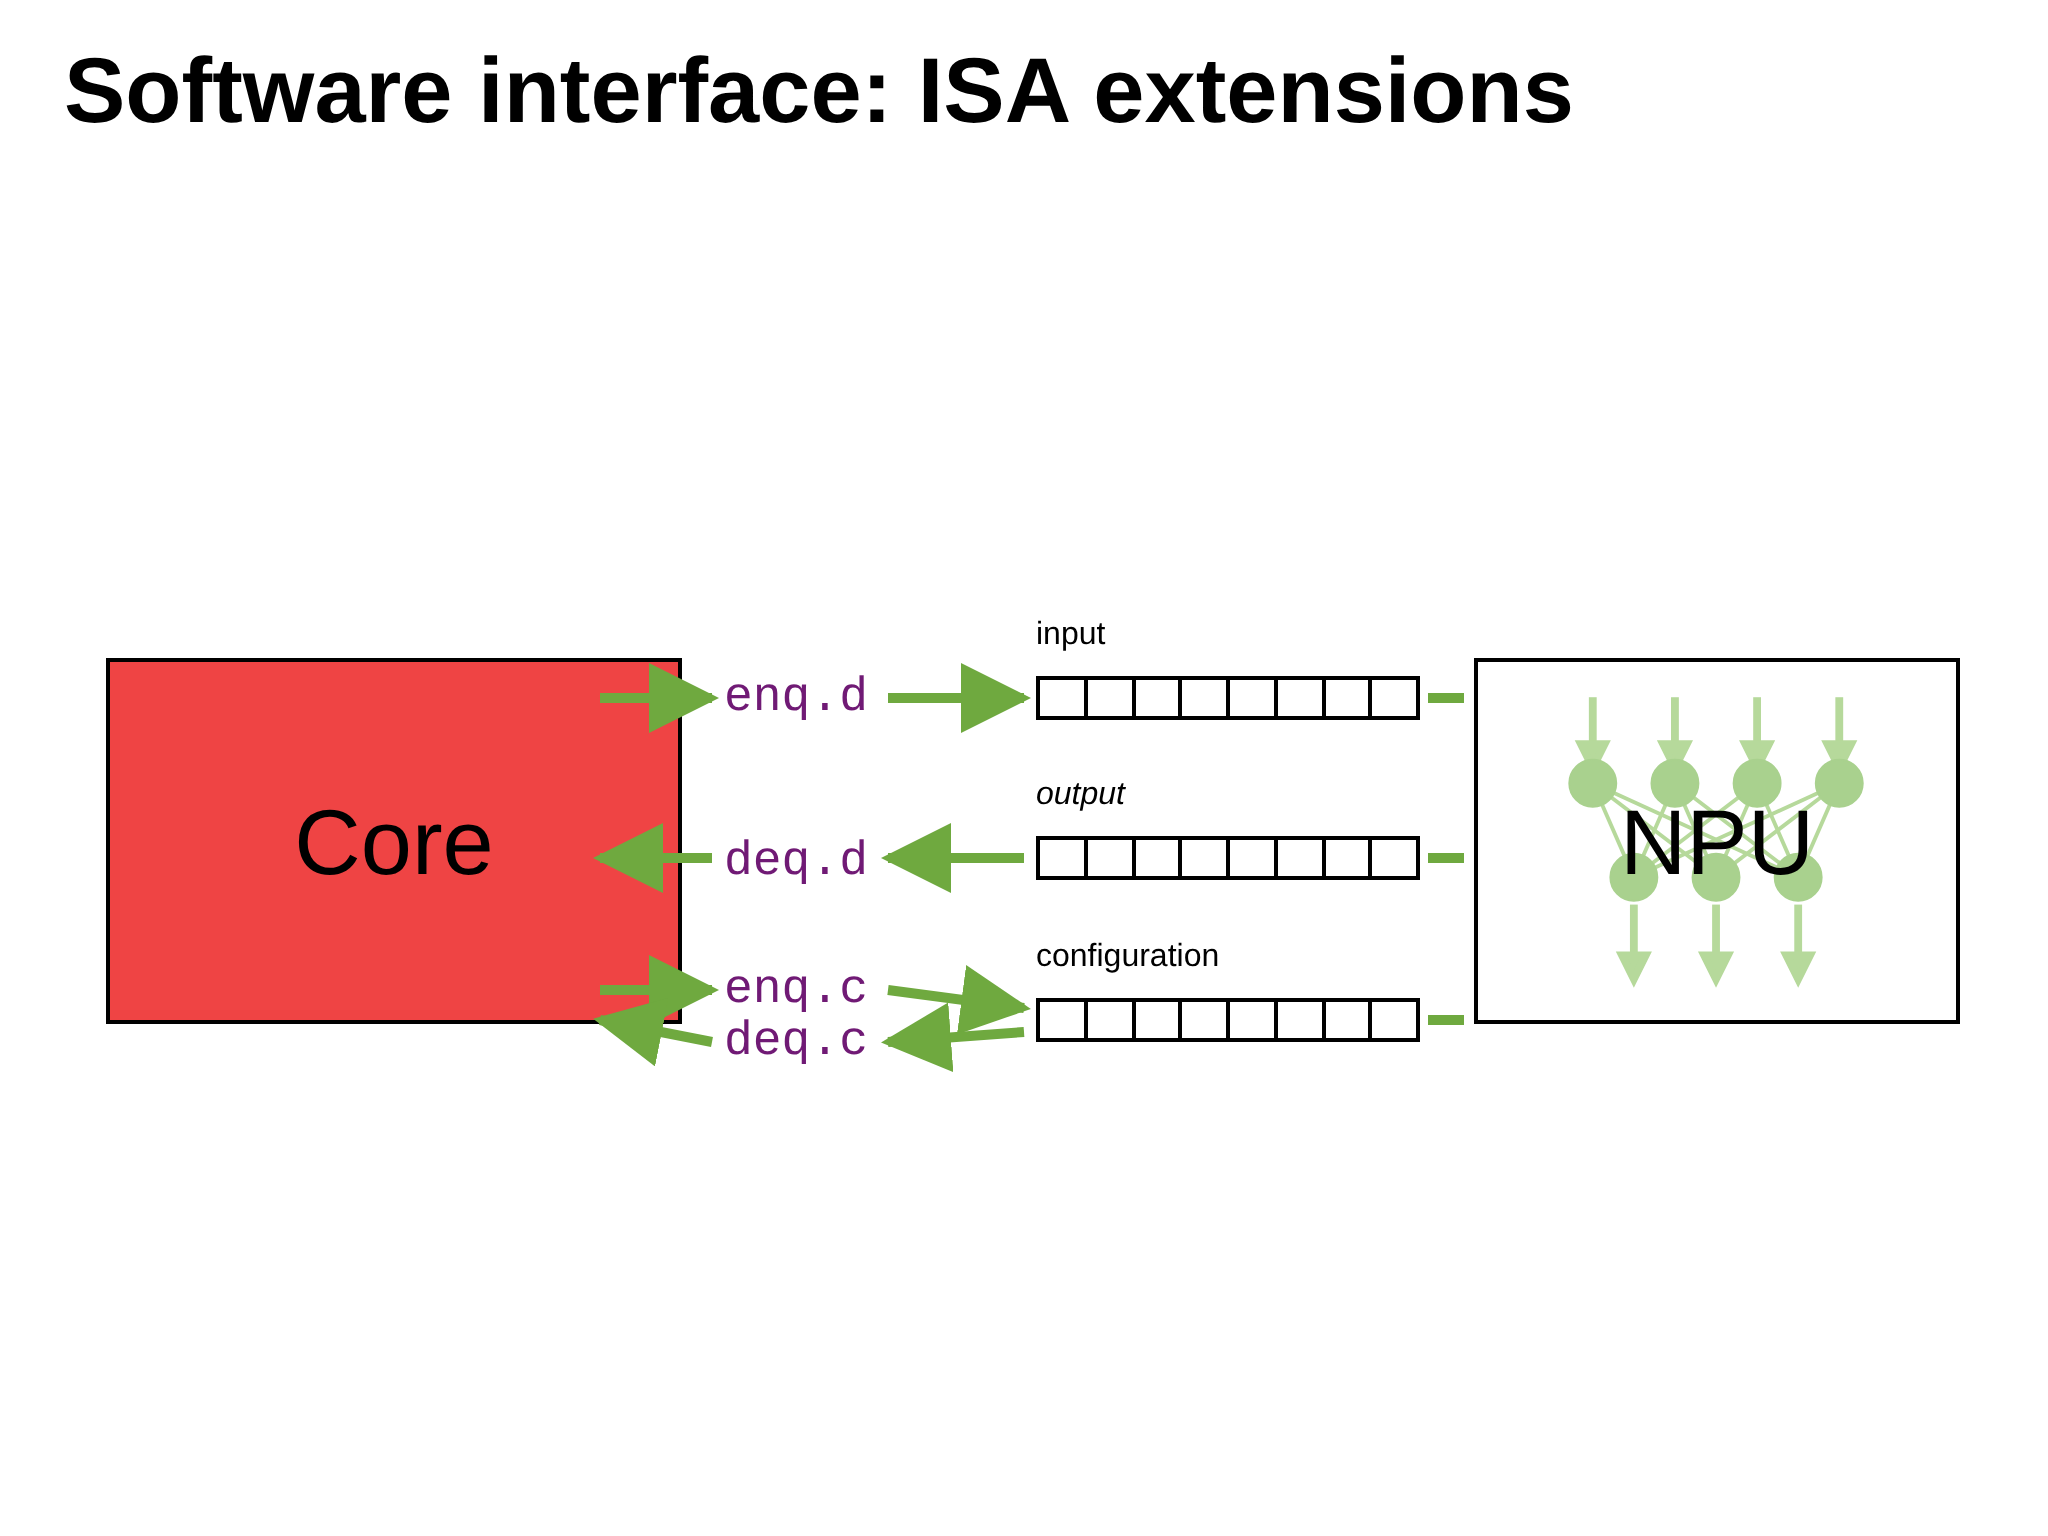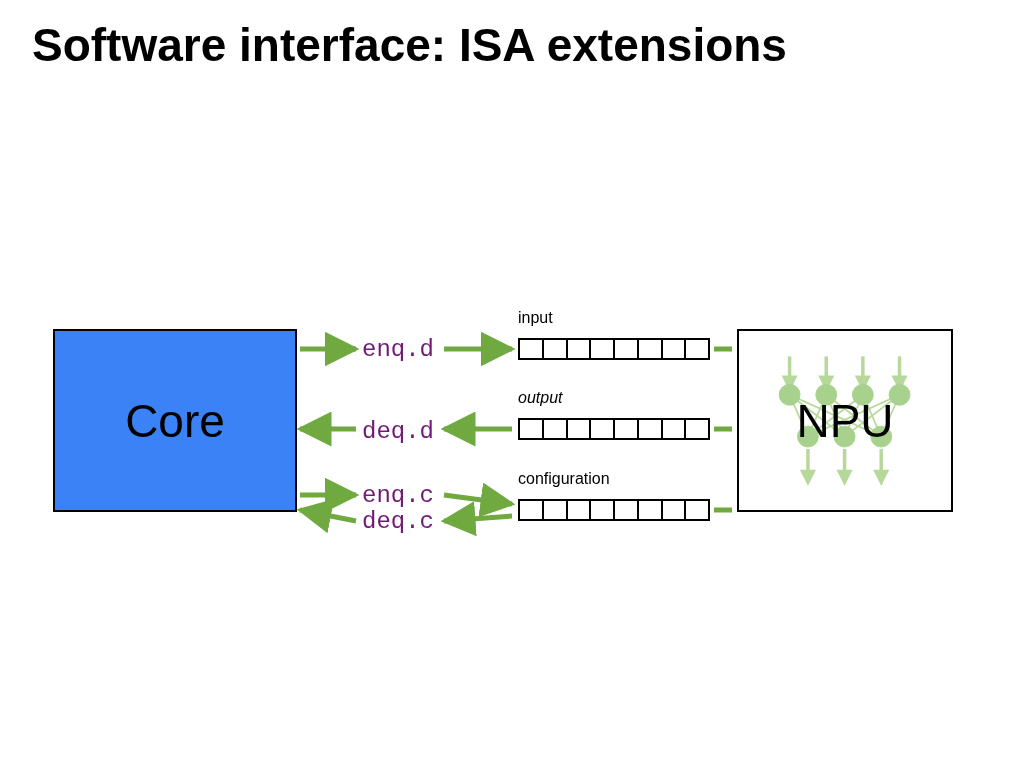--- a/index.html
+++ b/index.html
@@ -23,40 +23,40 @@
     font-size: 46px;
     font-weight: 700;
     letter-spacing: 0px;
   }
 
   
   .core-box {
     position: absolute;
     left: 53px;
     top: 329px;
-    width: 244px;
+    width: 288px;
     height: 183px;
-    background: #3b82f6;
+    background: #ef4444;
     border: 2px solid #000;
     box-sizing: border-box;
     display: flex;
     align-items: center;
     justify-content: center;
   }
   .core-label {
     font-size: 46px;
     font-weight: 400;
   }
 
   
   .npu-box {
     position: absolute;
     left: 737px;
     top: 329px;
-    width: 216px;
+    width: 243px;
     height: 183px;
     background: #ffffff;
     border: 2px solid #000;
     box-sizing: border-box;
   }
   .npu-label {
     position: absolute;
     left: 50%;
     top: 50%;
     transform: translate(-50%, -50%);

